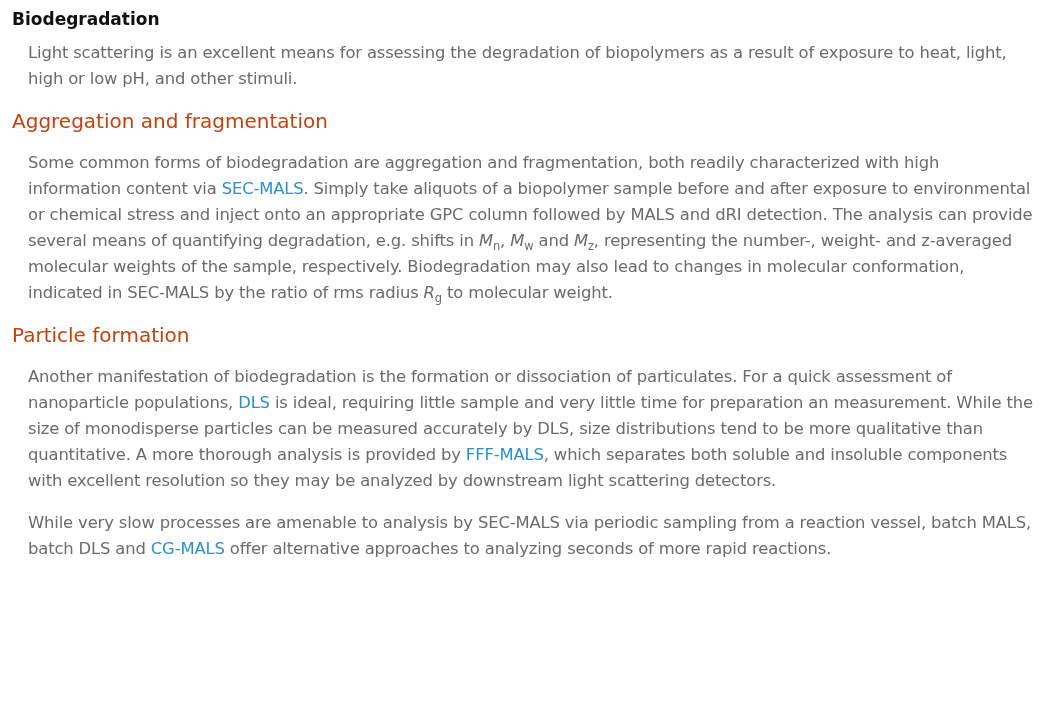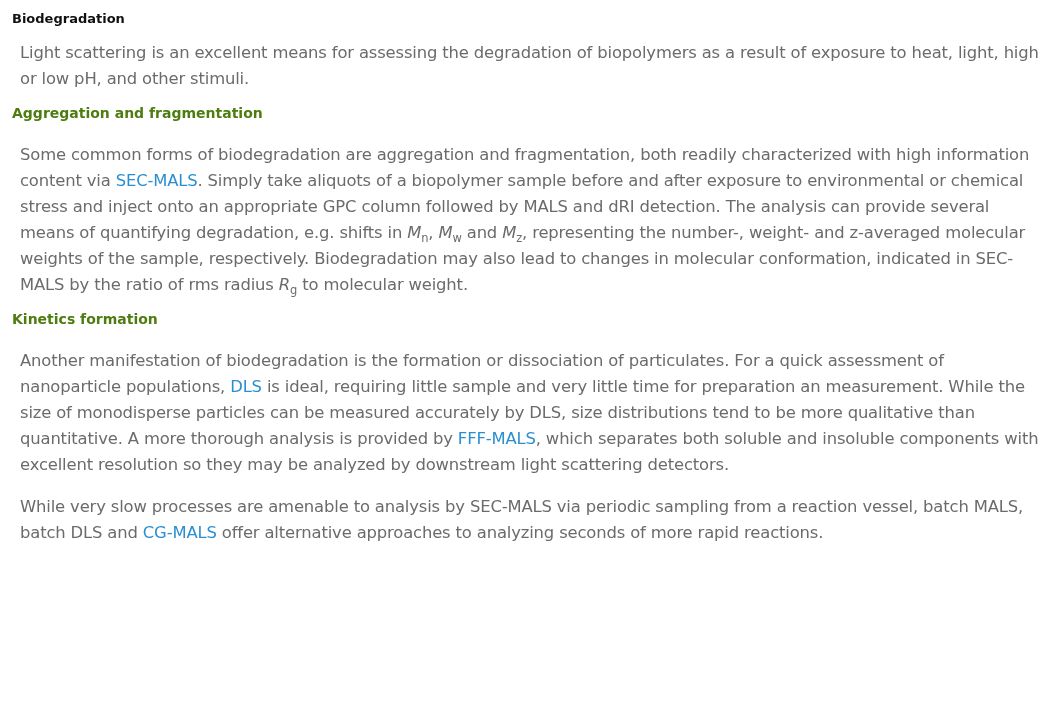--- a/index.html
+++ b/index.html
@@ -3,41 +3,41 @@
 <meta charset="utf-8">
 <style>
   html, body { margin: 0; padding: 0; background: #ffffff; }
   body {
     width: 1059px; height: 704px; overflow: hidden;
     font-family: "DejaVu Sans", sans-serif;
     font-size: 16.4px; color: #6b6b6b;
   }
   .wrap { padding: 6px 12px 0 12px; width: 1040px; }
   h2.main {
-    font-size: 13px; font-weight: bold; color: #111111;
+    font-size: 17px; font-weight: bold; color: #111111;
     margin: 0; line-height: 26px; padding-top: 0px;
   }
   h3.sub {
-    font-size: 14px; font-weight: bold; color: #4d7c0f;
+    font-size: 20px; font-weight: normal; color: #c2410c;
     margin: 0; line-height: 26px;
   }
-  p { margin: 8px; line-height: 26px; letter-spacing: -0.15px; }
+  p { margin: 16px; line-height: 26px; letter-spacing: -0.15px; }
   a { color: #2a8fd1; text-decoration: none; }
   sub { font-size: 70%; line-height: 0; vertical-align: -0.35em; }
   .m { font-style: italic; }
   .g1 { margin-top: 8px; }
   .g2 { margin-top: 16px; }
 </style>
 </head>
 <body>
 
 <div class="wrap">
   <h2 class="main">Biodegradation</h2>
   <p class="g1">Light scattering is an excellent means for assessing the degradation of biopolymers as a result of exposure to heat, light, high or low pH, and other stimuli.</p>
 
   <h3 class="sub g2">Aggregation and fragmentation</h3>
   <p class="g2"><span>Some common forms of biodegradation are aggregation and fragmentation, both readily characterized with high information content via </span><a href="#">SEC-MALS</a><span>. Simply take aliquots of a biopolymer sample before and after exposure to environmental or chemical stress and inject onto an appropriate GPC column followed by MALS and dRI detection. The analysis can provide several means of quantifying degradation, e.g. shifts in </span><span class="m">M</span><sub>n</sub><span>, </span><span class="m">M</span><sub>w</sub><span> and </span><span class="m">M</span><sub>z</sub><span>, representing the number-, weight- and z-averaged molecular weights of the sample, respectively. Biodegradation may also lead to changes in molecular conformation, indicated in SEC-MALS by the ratio of rms radius </span><span class="m">R</span><sub>g</sub><span> to molecular weight.</span></p>
 
-  <h3 class="sub g2">Kinetics formation</h3>
+  <h3 class="sub g2">Particle formation</h3>
   <p class="g2"><span>Another manifestation of biodegradation is the formation or dissociation of particulates. For a quick assessment of nanoparticle populations, </span><a href="#">DLS</a><span> is ideal, requiring little sample and very little time for preparation an measurement. While the size of monodisperse particles can be measured accurately by DLS, size distributions tend to be more qualitative than quantitative. A more thorough analysis is provided by </span><a href="#">FFF-MALS</a><span>, which separates both soluble and insoluble components with excellent resolution so they may be analyzed by downstream light scattering detectors.</span></p>
 
   <p class="g2"><span>While very slow processes are amenable to analysis by SEC-MALS via periodic sampling from a reaction vessel, batch MALS, batch DLS and </span><a href="#">CG-MALS</a><span> offer alternative approaches to analyzing seconds of more rapid reactions.</span></p>
 </div>
 
 </body></html>

